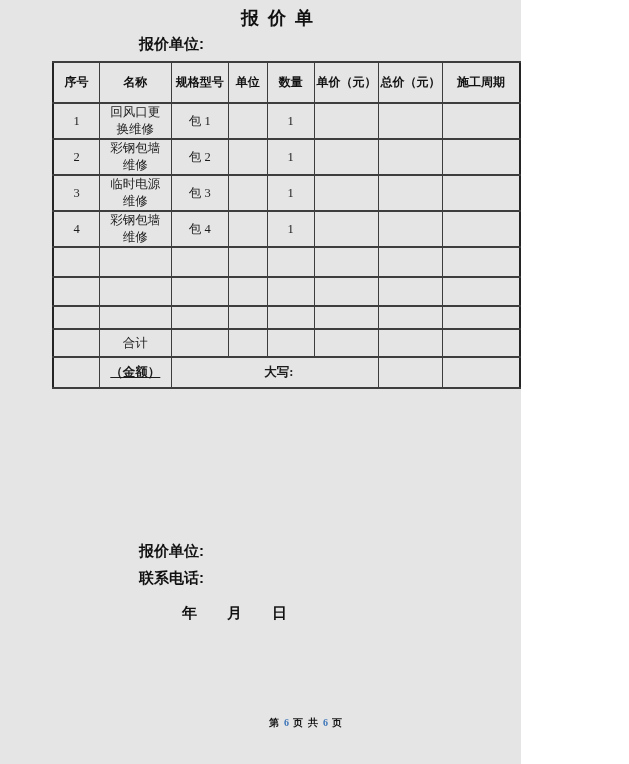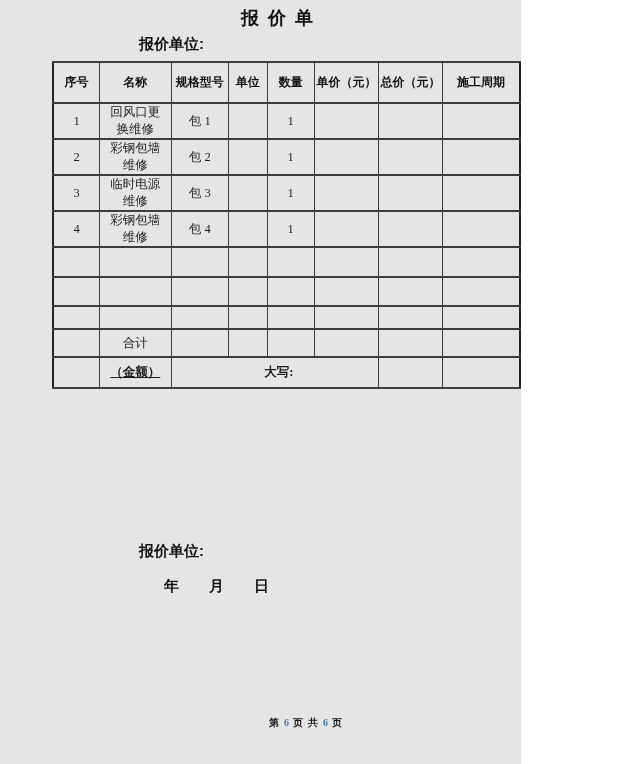--- a/index.html
+++ b/index.html
@@ -61,21 +61,21 @@
     text-align:center;padding-left:8px !important;
     font-weight:bold;font-size:13px;
     font-family:"Liberation Sans", sans-serif;color:#111;
   }
   .sign-block{
     position:absolute;left:139px;top:537px;
     font-size:15px;font-weight:bold;line-height:27px;
     color:#111;
   }
   .date-line{
-    margin-left:25px;margin-top:8px;white-space:pre;
+    margin-left:43px;margin-top:8px;white-space:pre;
   }
   .footer{
     position:absolute;left:0;top:716px;width:612px;
     text-align:center;font-size:10px;font-weight:bold;
     letter-spacing:1px;color:#151515;
   }
   .footer span{margin:0 2px;}
   .pgnum{
     color:#3b74b8;
     font-family:"Liberation Serif", serif;
@@ -200,20 +200,21 @@
         <td class="c-amount">（金额）</td>
         <td class="c-daxie" colspan="4">大写:</td>
         <td></td>
         <td></td>
       </tr>
     </tbody>
   </table>
 
   <div class="sign-block">
     <div>报价单位:</div>
+    <div>联系电话:</div>
     <div class="date-line">年　　月　　日</div>
   </div>
 
   <div class="footer">
     <span>第</span><span class="pgnum">6</span><span>页 共</span><span class="pgnum">6</span><span>页</span>
   </div>
 
 </div>
 
 </body></html>

